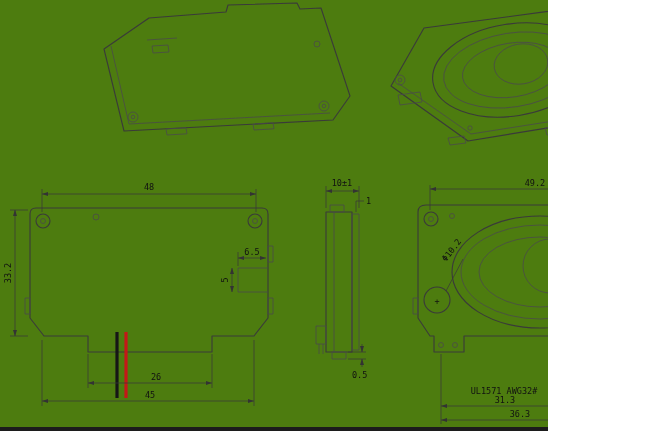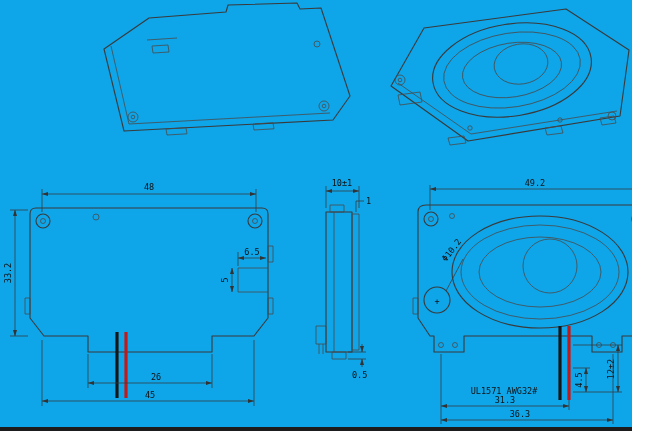--- a/index.html
+++ b/index.html
@@ -1,16 +1,16 @@
 <!DOCTYPE html>
 <html><head>
 <meta charset="utf-8">
 <style>
   html,body{margin:0;padding:0;background:#ffffff}
-  .canvas{position:relative;width:632px;height:431px;background:#0ea5e9;overflow:hidden;
+  .canvas{position:relative;width:548px;height:431px;background:#4d7c0f;overflow:hidden;
           font-family:"DejaVu Sans Mono","Liberation Mono",monospace}
   svg{display:block}
   .ln{fill:none;stroke:#3a3a3a;stroke-width:1.1;stroke-linejoin:round;stroke-linecap:round}
   .th{fill:none;stroke:#4a4a4a;stroke-width:0.8;stroke-linejoin:round}
   .dim{fill:none;stroke:#383838;stroke-width:0.75}
   text.d{font-family:"DejaVu Sans Mono","Liberation Mono",monospace;font-size:8.5px;fill:#111}
 </style>
 </head>
 <body>
 

